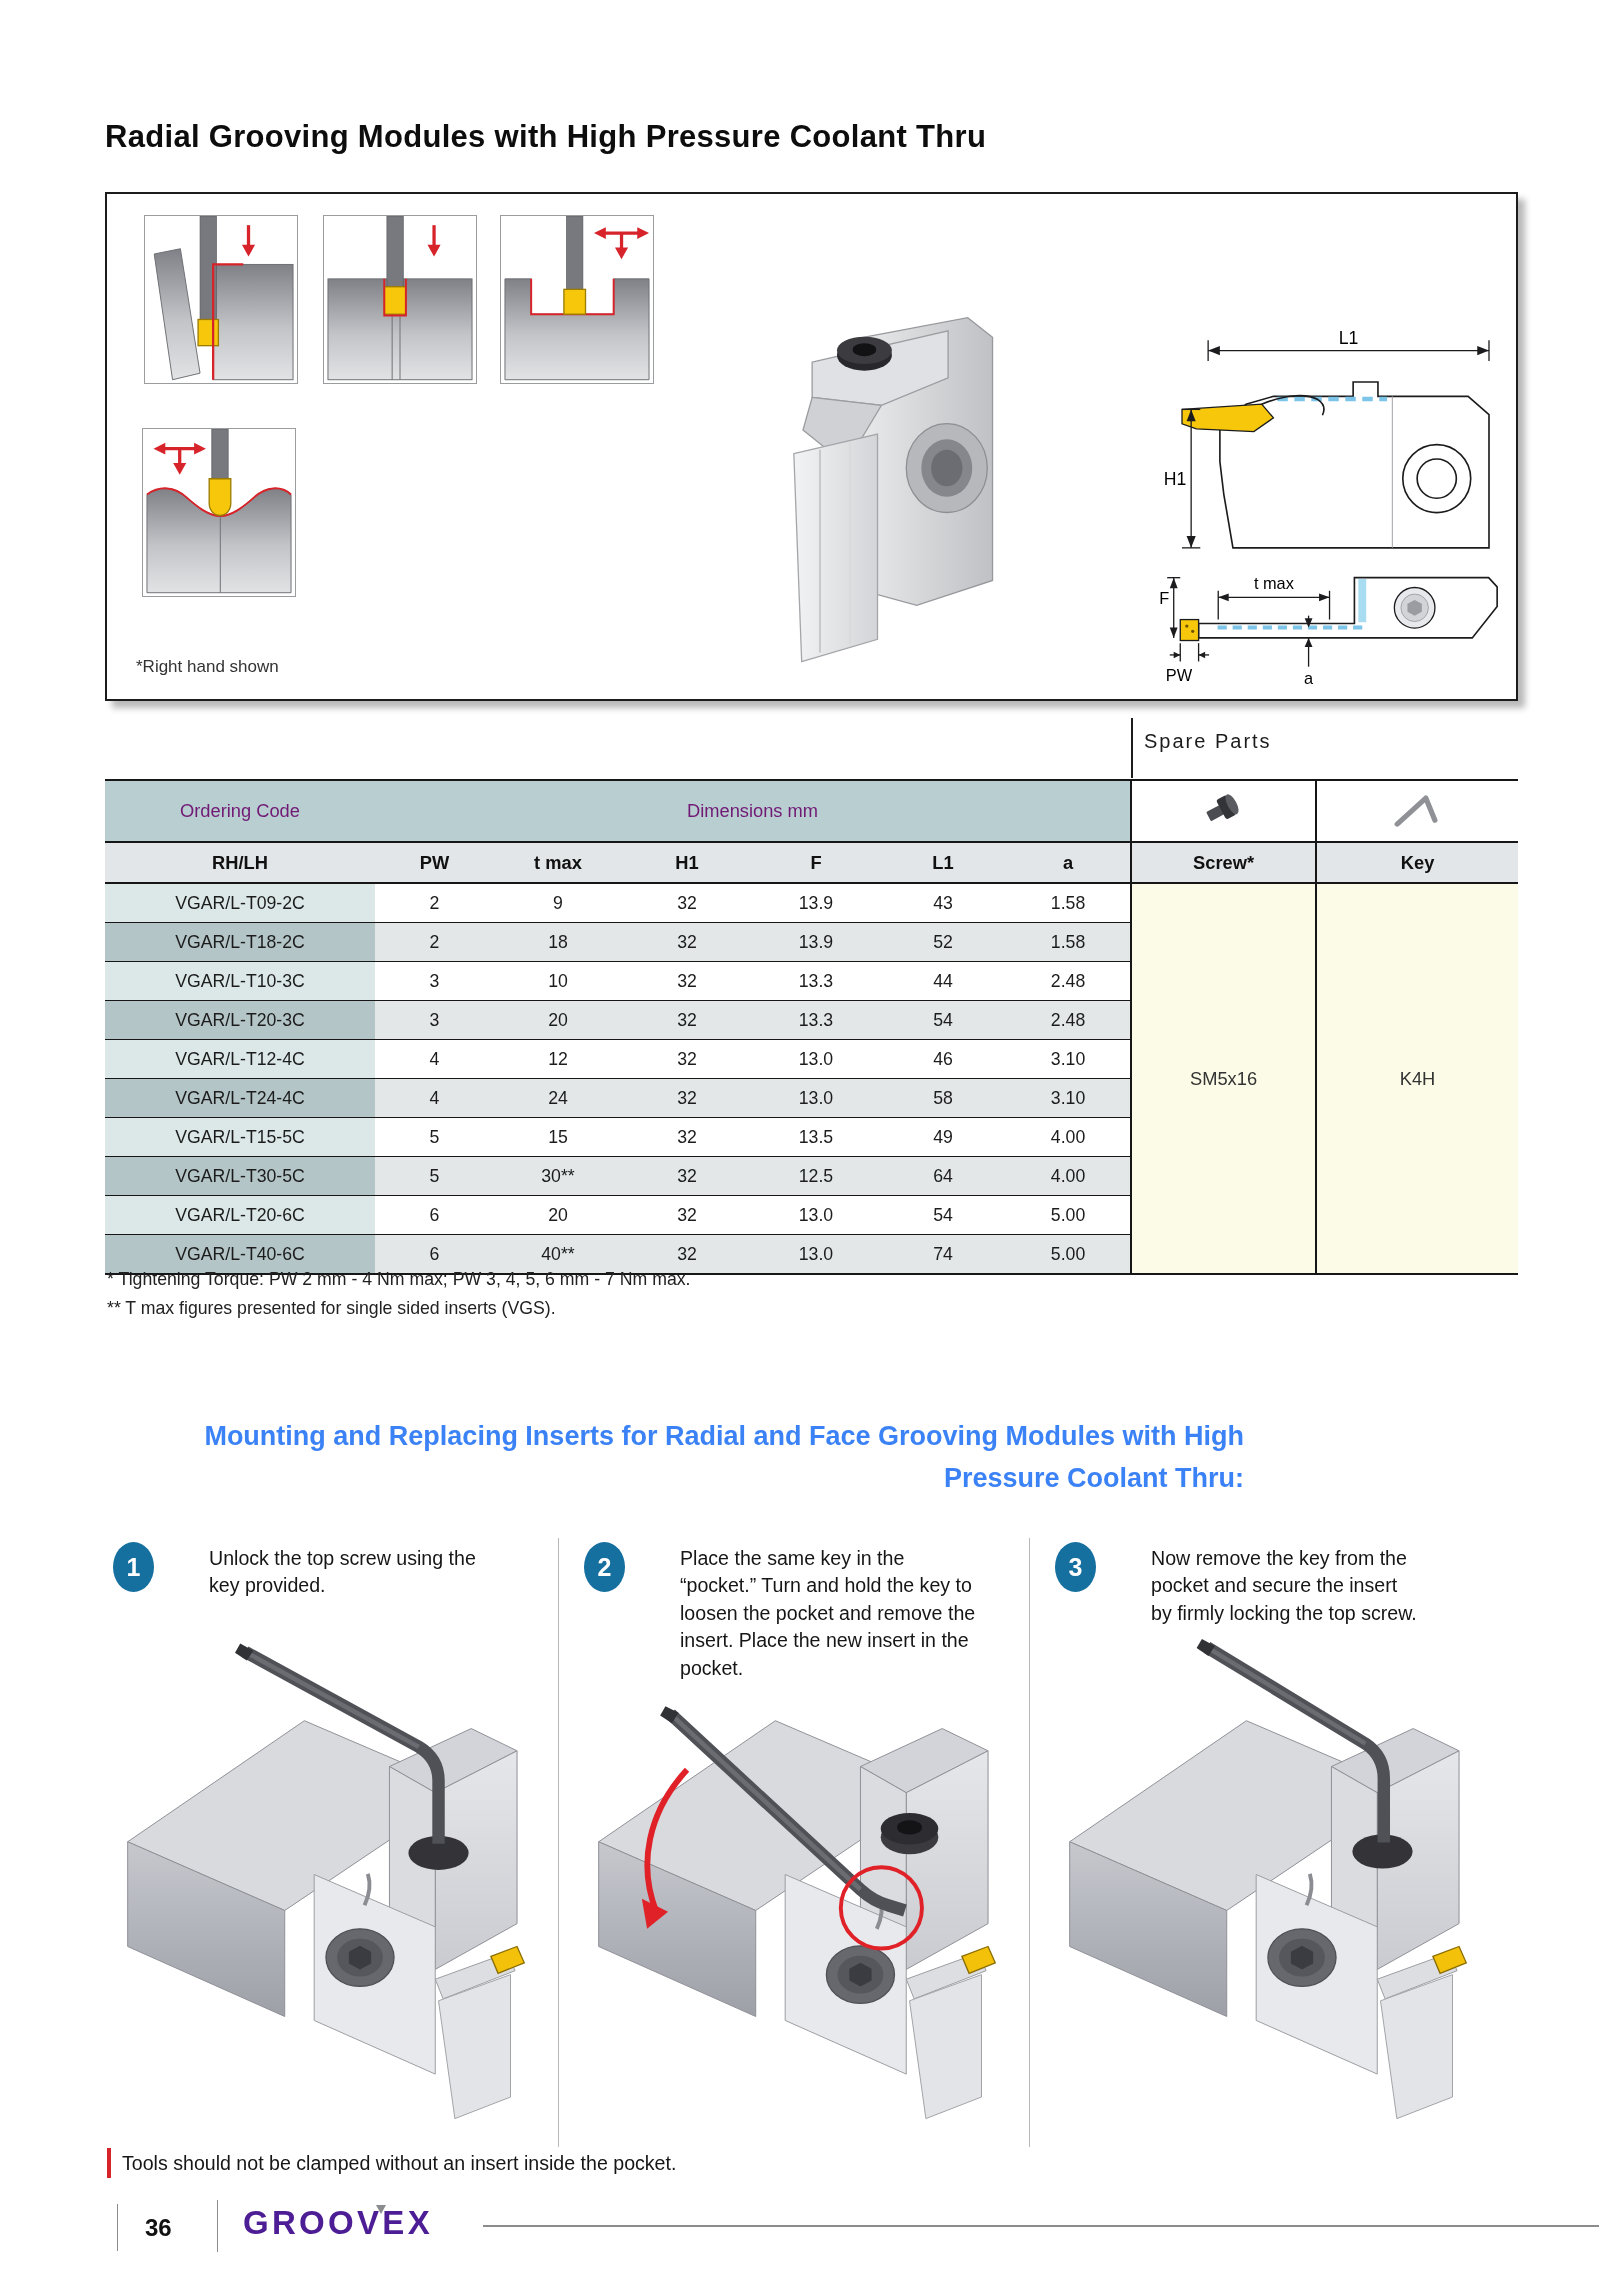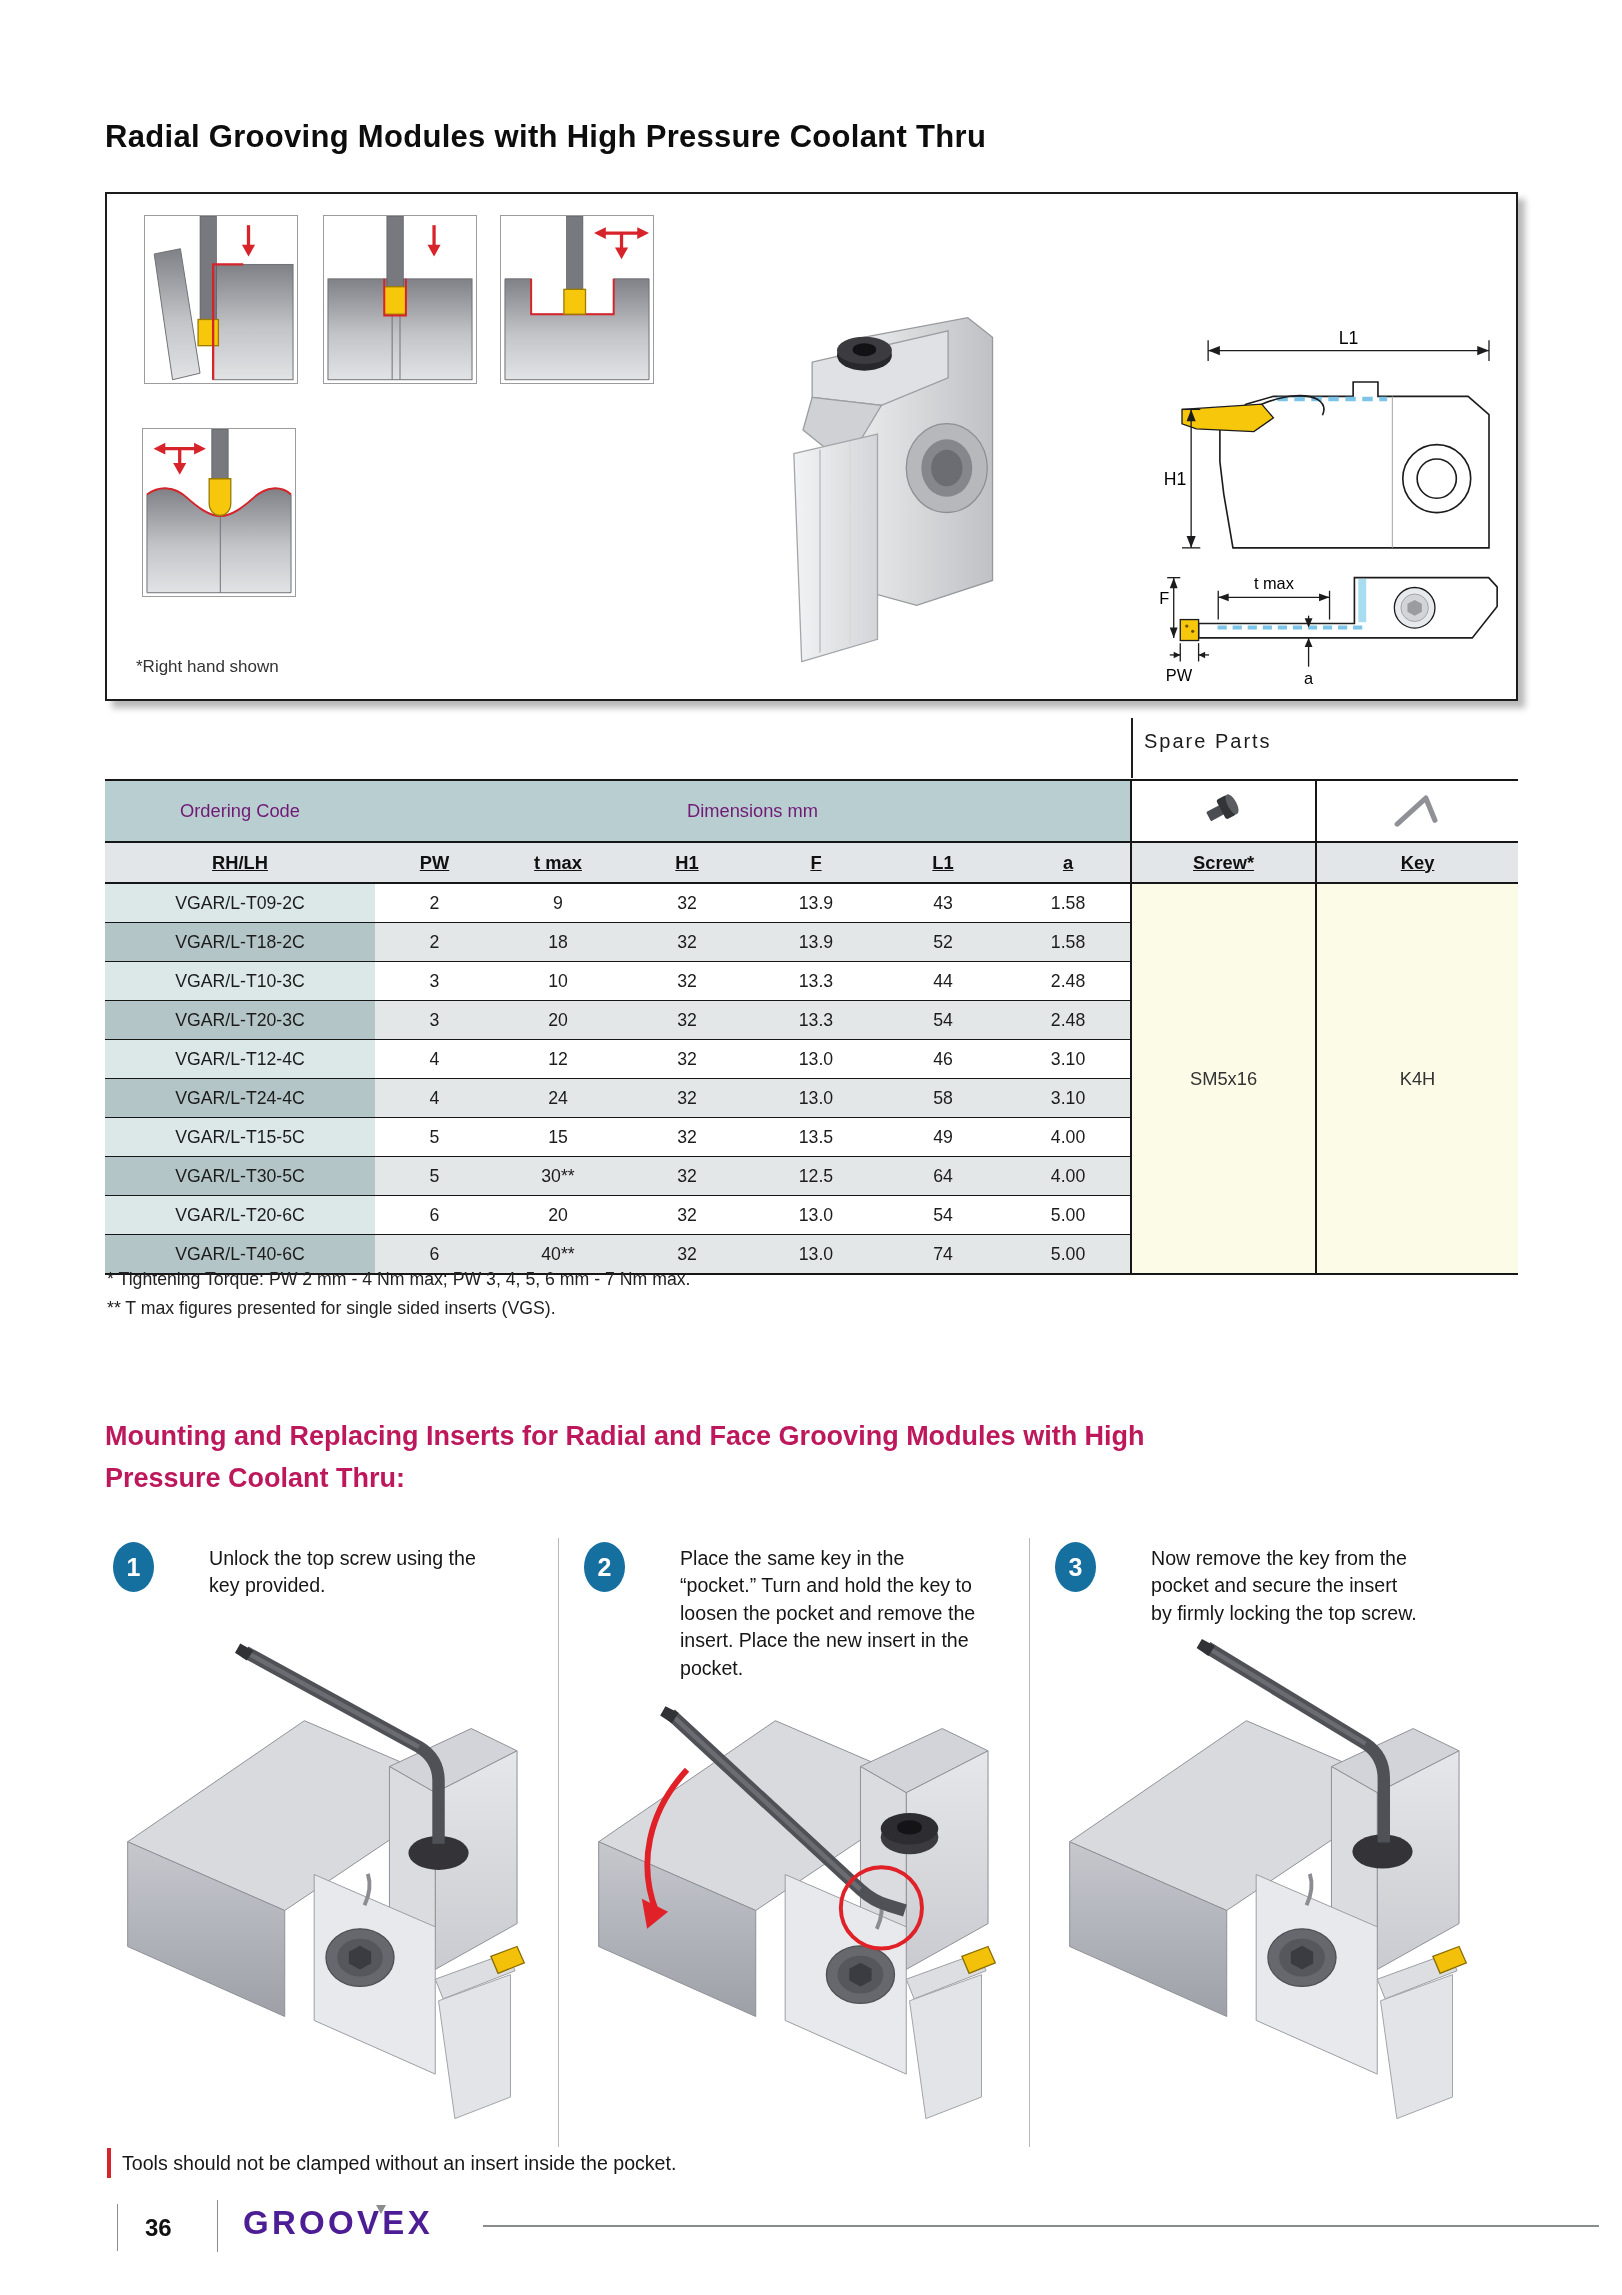--- a/index.html
+++ b/index.html
@@ -16,32 +16,32 @@
   #front-view{position:absolute;left:1051px;top:364px;}
   #right-hand-note{position:absolute;left:29px;top:463px;font-size:17px;color:#333;}
   svg text{font-family:"Liberation Sans",sans-serif;}
   
   #spare-label{left:1144px;top:730px;font-size:20px;letter-spacing:2px;color:#1c1c1c;}
   #spare-divider{left:1131px;top:718px;width:2px;height:60px;background:#1c1c1c;}
   #main-table{position:absolute;left:105px;top:779px;width:1413px;border-collapse:collapse;table-layout:fixed;}
   #main-table th,#main-table td{padding:0;text-align:center;vertical-align:middle;}
   tr.hrow1 th{height:60px;background:#b9ced1;font-size:18.3px;font-weight:400;color:#701a75;border-top:2.6px solid #161616;border-bottom:2px solid #161616;}
   tr.hrow1 th.imgcell{background:#fff;}
-  tr.hrow2 th{height:39px;background:#e2e6e8;font-size:18.3px;font-weight:700;color:#111;border-bottom:2.6px solid #161616;text-decoration:underline;}
+  tr.hrow2 th{height:39px;background:#e2e6e8;font-size:18.3px;font-weight:700;color:#111;border-bottom:2.6px solid #161616;}
   #tbody tr{border-bottom:1.3px solid #161616;}
   #tbody tr:last-child{border-bottom:2.6px solid #161616;border-radius:13px;}
   #tbody td{height:38px;font-size:17.7px;color:#1c1c1c;}
   #tbody tr.odd td{background:#fff;} #tbody tr.odd td.code{background:#dce8e8;}
   #tbody tr.even td{background:#e3e7e8;} #tbody tr.even td.code{background:#b4c5c7;}
   #tbody td.spare{background:#fcfbe7 !important;font-size:18.3px;color:#333;}
   .bl{border-left:2px solid #161616;}
   
   .footnote{left:107px;font-size:17.7px;color:#222;}
   
-  #section-heading{left:105px;top:1415px;width:1139px;font-size:27px;font-weight:700;line-height:42px;color:#be185d;}
+  #section-heading{left:105px;top:1415px;width:1139px;font-size:27px;font-weight:700;line-height:42px;color:#3b82f6;text-align:right;}
   #section-heading .xb{font-weight:900;}
   
   .step{position:absolute;top:1542px;display:flex;gap:17px;}
   #step1{left:113px;width:366px;} #step2{left:584px;width:393px;} #step3{left:1055px;width:366px;}
   .badge{flex:none;width:41px;height:50px;border-radius:50%;background:#156f9f;color:#fff;font-size:25px;font-weight:700;display:flex;align-items:center;justify-content:center;}
   .steptext{font-size:19.6px;line-height:27.5px;color:#161616;padding-top:2.6px;margin-left:38px;}
   #steptext1{max-width:308px;} #steptext2{max-width:327px;} #steptext3{max-width:294px;}
   .stepdivider{position:absolute;top:1538px;width:1.3px;height:609px;background:#b6b8ba;}
   #div1{left:558px;} #div2{left:1029px;}
   .ill{position:absolute;top:1616px;}

